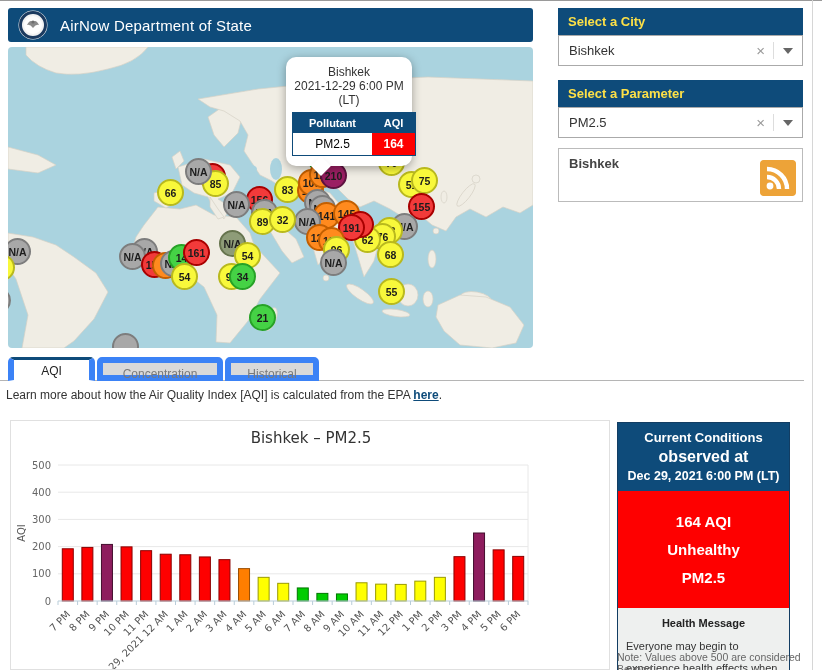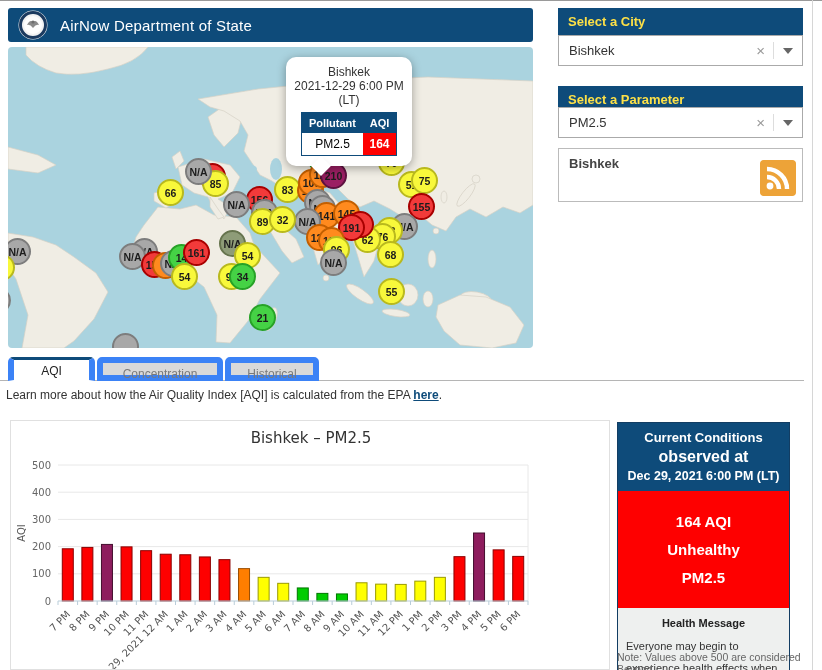--- a/index.html
+++ b/index.html
@@ -21,21 +21,21 @@
             border-radius:50%; border:2px solid #777; display:flex; align-items:center; justify-content:center;
             font-size:10.5px; font-weight:bold; color:#1c1c1c; cursor:pointer; }
 
   
   .map-popup { position:absolute; left:278px; top:10px; width:126px; background:#fff; border-radius:10px;
                box-shadow:0 2px 10px rgba(0,0,0,0.35); padding:8px 6px 8px 6px; z-index:20; text-align:center; }
   .map-popup .caret { position:absolute; left:28px; bottom:-7px; width:14px; height:14px; background:#fff; transform:rotate(45deg); box-shadow:3px 3px 6px rgba(0,0,0,0.15); }
   .popup-city { font-size:12px; color:#333; }
   .popup-date { font-size:12px; color:#333; }
   .popup-lt { font-size:12px; color:#333; margin-bottom:5px; }
-  .popup-table { width:96px; margin:2px auto; border-collapse:collapse; border:1px solid #0e4b7a; }
+  .popup-table { width:124px; margin:2px auto; border-collapse:collapse; border:1px solid #0e4b7a; }
   .popup-table th { background:#0e4b7a; color:#fff; font-size:11px; padding:4px 6px; }
   .popup-table td { font-size:12px; padding:4px 6px; text-align:center; }
   .popup-table td.aqi-val { background:#fe0000; color:#fff; font-weight:bold; }
 
   
   .panel-bar { position:absolute; left:558px; width:245px; height:27px; background:#0e4b7a; color:#fde047;
                font-size:13px; font-weight:bold; line-height:27px; padding-left:10px; }
   .dropdown { position:absolute; left:558px; width:245px; height:31px; background:#fff; border:1px solid #aaa;
               display:flex; align-items:center; cursor:pointer; }
   .dd-value { flex:1; font-size:13px; color:#333; padding-left:10px; }
@@ -204,21 +204,21 @@
     </div>
   </div>
 
   <div class="panel-bar" style="top:8px;">Select a City</div>
   <div class="dropdown" style="top:35px;">
     <div class="dd-value">Bishkek</div>
     <div class="dd-clear">×</div>
     <div class="dd-caret"></div>
   </div>
 
-  <div class="panel-bar" style="top:86px;">Select a Parameter</div>
+  <div class="panel-bar" style="top:80px;">Select a Parameter</div>
   <div class="dropdown" style="top:107px;">
     <div class="dd-value">PM2.5</div>
     <div class="dd-clear">×</div>
     <div class="dd-caret"></div>
   </div>
 
   <div class="rss-box">
     <div class="rss-city">Bishkek</div>
     <svg class="rss-icon" viewBox="0 0 36 36" style="position:absolute;right:6px;bottom:5px;">
       <rect width="36" height="36" rx="5" fill="#eda338"></rect>

